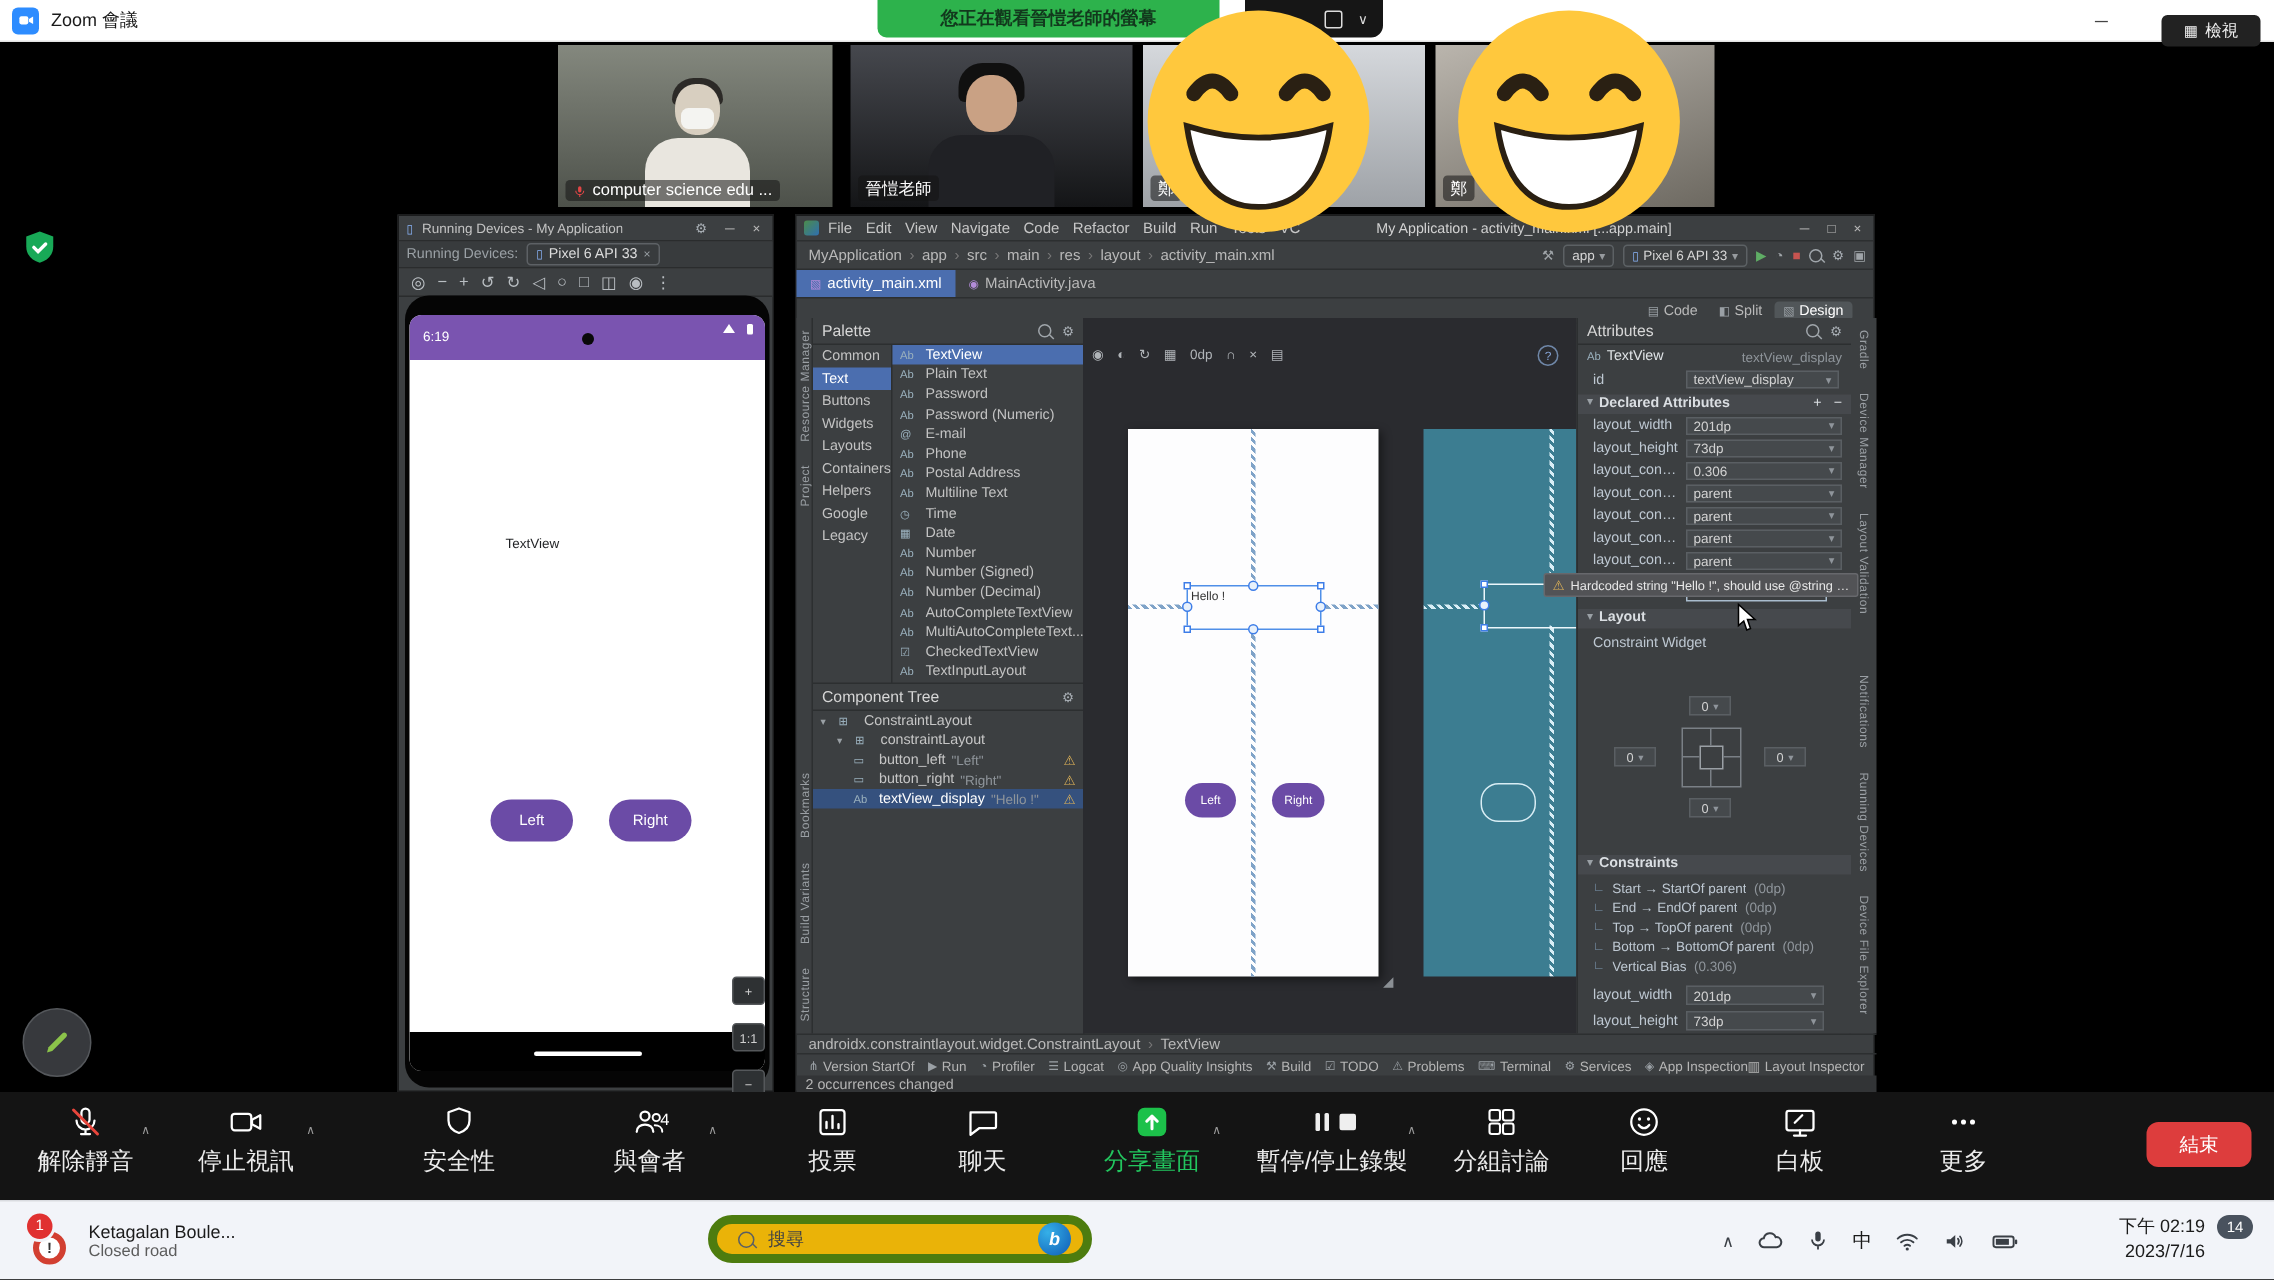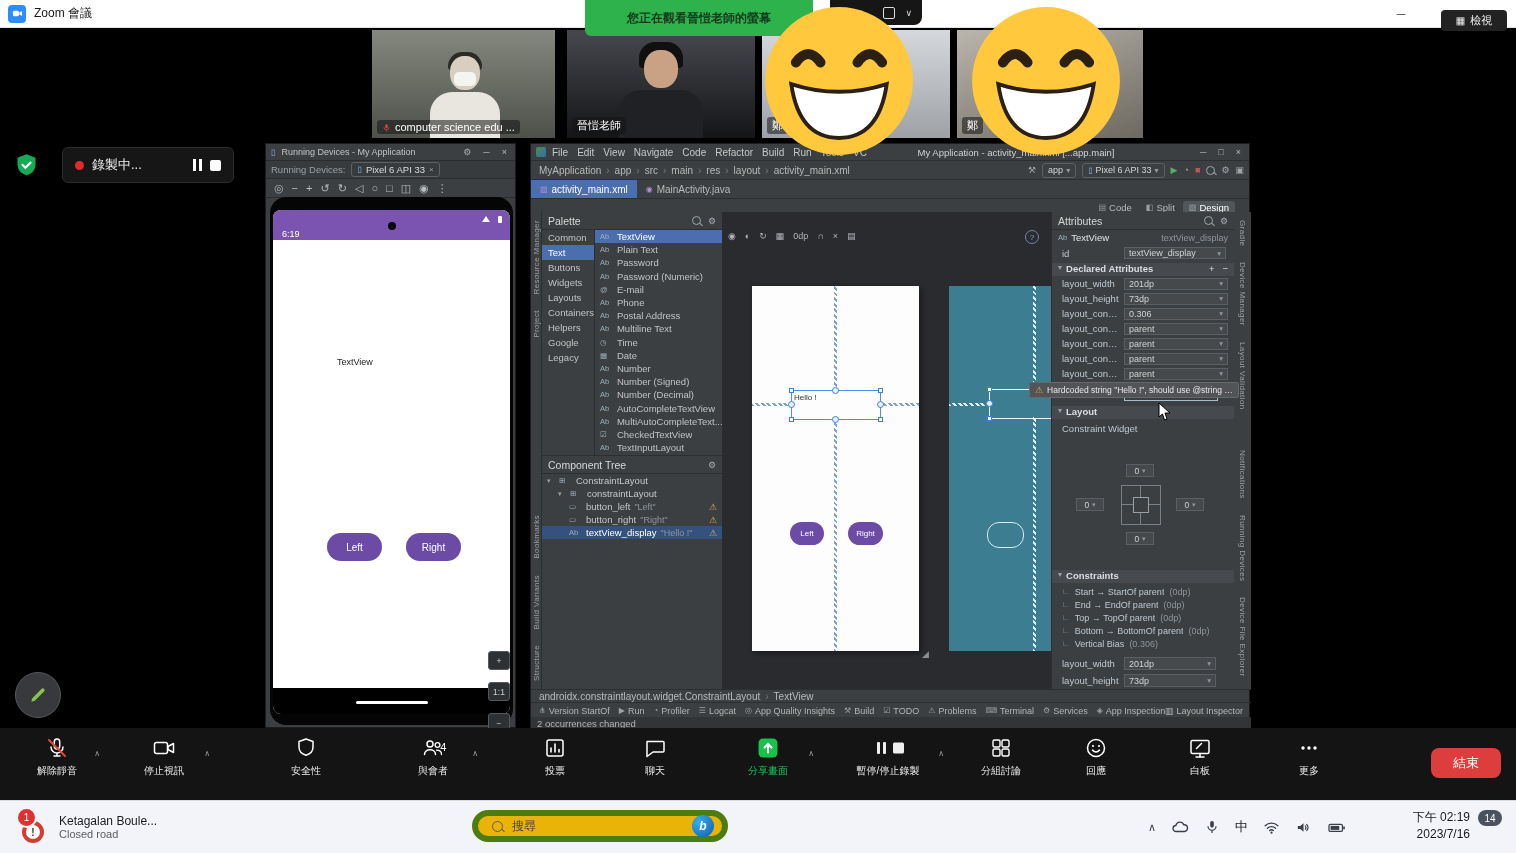--- a/index.html
+++ b/index.html
@@ -7,21 +7,21 @@
   font-family:"Liberation Sans",sans-serif;-webkit-font-smoothing:antialiased}
 .abs{position:absolute}
 .fx{display:flex;align-items:center}
 .tl{white-space:nowrap;overflow:hidden;text-overflow:ellipsis}
 
 
 #titlebar{left:0;top:0;width:1516px;height:27px;background:#fff;z-index:30;border-bottom:1px solid #e3e3e3}
 #titlebar .ztitle{margin-left:8px;font-size:12px;color:#1a1a1a}
 .zlogo{width:18px;height:18px;border-radius:4px;background:#2D8CFF;margin-left:8px;display:flex;align-items:center;justify-content:center}
 .wcbtn{width:46px;height:27px;display:flex;align-items:center;justify-content:center;font-size:12px;color:#444}
-#banner{left:585px;top:0;width:228px;height:36px;background:#2db24c;border-radius:0 0 6px 6px;z-index:31;
+#banner{left:585px;top:0;width:228px;height:25px;background:#2db24c;border-radius:0 0 6px 6px;z-index:31;
   color:#12391d;font-size:12px;display:flex;align-items:center;justify-content:center;font-weight:bold}
 #screen-menu{left:830px;top:0;width:92px;height:25px;background:#161616;border-radius:0 0 8px 8px;z-index:31;
   display:flex;align-items:center;justify-content:flex-end;gap:10px;padding-right:10px;box-sizing:border-box;color:#ddd}
 #view-pill{left:1441px;top:10px;width:66px;height:21px;background:#222;border-radius:4px;z-index:32;color:#f0f0f0;
   font-size:11px;display:flex;align-items:center;justify-content:center;gap:5px}
 
 
 .tile{top:30px;height:108px;background:#222;overflow:hidden}
 .tlabel{position:absolute;left:5px;bottom:4px;background:rgba(20,20,20,.55);color:#fff;font-size:11px;
   padding:1px 5px;border-radius:3px;display:flex;align-items:center;gap:4px;max-width:90%}
@@ -52,21 +52,21 @@
 .mag::after{content:"";position:absolute;width:4px;height:1.3px;background:#a0a6ab;transform:rotate(45deg);right:-3px;bottom:-1px}
 .mag.dk{border-color:#5a5f63}.mag.dk::after{background:#5a5f63}
 
 
 .etabrow{height:17px;background:#383b3d;border-bottom:1px solid #2a2c2d;display:flex;align-items:center;gap:6px;padding:0 5px;font-size:9.5px;color:#9aa0a5}
 .etab{display:flex;align-items:center;gap:4px;border:1px solid #5d6165;border-radius:3px;height:13px;padding:0 5px;color:#dcdcdc}
 .etoolbar{height:18px;display:flex;align-items:center;gap:8px;padding:0 8px;color:#b9bec2;font-size:11px;background:#3c3f41;border-bottom:1px solid #2a2c2d}
 .phone{background:#050505;border-radius:16px}
 .pscreen{position:absolute;left:3px;top:13px;right:3px;bottom:11px;border-radius:8px;overflow:hidden;background:#fff}
 .pstatus{height:30px;background:#7a54b0;position:relative}
-.pclock{position:absolute;left:9px;top:19px;color:#fff;font-size:9px}
+.pclock{position:absolute;left:9px;top:9px;color:#fff;font-size:9px}
 .pcam{position:absolute;left:50%;top:12px;width:8px;height:8px;margin-left:-4px;border-radius:50%;background:#090909}
 .pnav{position:absolute;left:0;right:0;bottom:0;height:26px;background:#000}
 .pgesture{position:absolute;left:50%;bottom:10px;width:72px;height:3px;margin-left:-36px;border-radius:2px;background:#fff}
 .pbtn{position:absolute;width:55px;height:28px;border-radius:14px;background:#6b4ba6;color:#fff;font-size:10px;
   display:flex;align-items:center;justify-content:center}
 .ezoom{position:absolute;width:20px;height:17px;background:#2e3133;border:1px solid #55585b;border-radius:3px;
   color:#cfcfcf;font-size:8.5px;display:flex;align-items:center;justify-content:center}
 
 
 .menu span{margin-right:9px;font-size:10px;color:#c7c7c7}
@@ -113,21 +113,21 @@
 .handle{position:absolute;width:5px;height:5px;background:#fff;border:1px solid #3d7de8;box-sizing:border-box}
 .anchor{position:absolute;width:7px;height:7px;border-radius:50%;background:#e8f1fb;border:1.5px solid #3d7de8;box-sizing:border-box}
 .statusitems{display:flex;align-items:center;gap:9px;font-size:9px;color:#b5b5b5;padding-left:8px;height:100%}
 .statusitems .sitem{display:flex;align-items:center;gap:3px}
 .statusitems .sic{font-size:8px;color:#9aa0a5}
 
 
 #zoombar{left:0;top:728px;width:1516px;height:72px;background:#141414;z-index:20}
 .zbtn{position:absolute;top:8px;height:58px;display:flex;flex-direction:column;align-items:center;color:#ececec}
 .zbtn svg{height:24px;flex:none}
-.zbtn .zlb{font-size:10px;margin-top:4px;white-space:nowrap}
+.zbtn .zlb{font-size:16px;margin-top:4px;white-space:nowrap}
 .zbtn .chev{position:absolute;right:0;top:13px;font-size:8px;color:#9a9a9a}
 .zbtn .pbadge{position:absolute;top:5px;left:58%;font-size:11px;color:#fff}
 #endbtn{left:1431px;top:20px;width:70px;height:30px;background:#dd3d3d;border-radius:8px;color:#fff;
   font-size:13px;display:flex;align-items:center;justify-content:center;font-weight:normal}
 .zlb.green{color:#22c55e}
 
 
 #taskbar{left:0;top:800px;width:1516px;height:53px;background:#f2f4f9;border-top:1px solid #d9dbe0;z-index:20}
 .trayic{display:flex;align-items:center;gap:15px;color:#3a3f46}
 </style>
@@ -785,29 +785,20 @@
         <span class="ezoom" style="position:relative;margin-bottom:12px">−</span>
       </div>
   </div>
 
   <div class="abs" id="shield">
     <svg width="27" height="27" viewBox="0 0 24 24">
         <path d="M12 2l8 3v6c0 5-3.4 8.2-8 9.6C7.4 19.2 4 16 4 11V5z" fill="#18a957"></path>
         <path d="M8.5 11.5l2.5 2.5 4.5-4.5" stroke="#fff" stroke-width="2" fill="none" stroke-linecap="round"></path>
       </svg>
   </div>
-  <div class="abs" id="recpill">
-    <span class="dot"></span>
-    <span class="lbl">錄製中...</span>
-    <span class="pauseic">
-        <i></i>
-        <i></i>
-      </span>
-    <span class="stopic"></span>
-  </div>
   <div class="abs" id="fab">
     <svg width="20" height="20" viewBox="0 0 24 24">
         <path d="M4 20l1.2-4.2L16.4 4.6a2 2 0 012.8 0l.2.2a2 2 0 010 2.8L8.2 18.8z" fill="#8bc34a"></path>
       </svg>
   </div>
 
   <div class="abs tile" style="left:567px;width:188px;background:linear-gradient(180deg,#46484e,#141517)">
     <span class="person-hair" style="left:72px;top:12px;width:44px;height:26px;background:#101010"></span>
     <span class="person-head" style="left:77px;top:20px;width:34px;height:38px;background:#c9a184"></span>
     <span class="person-body" style="left:52px;top:60px;width:84px;height:48px;background:#202125"></span>

